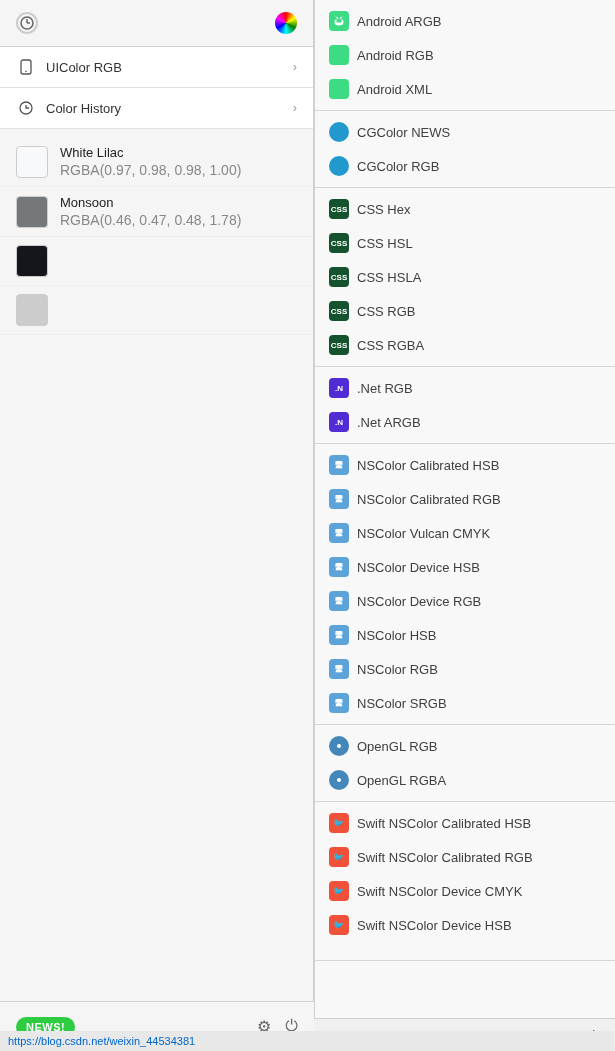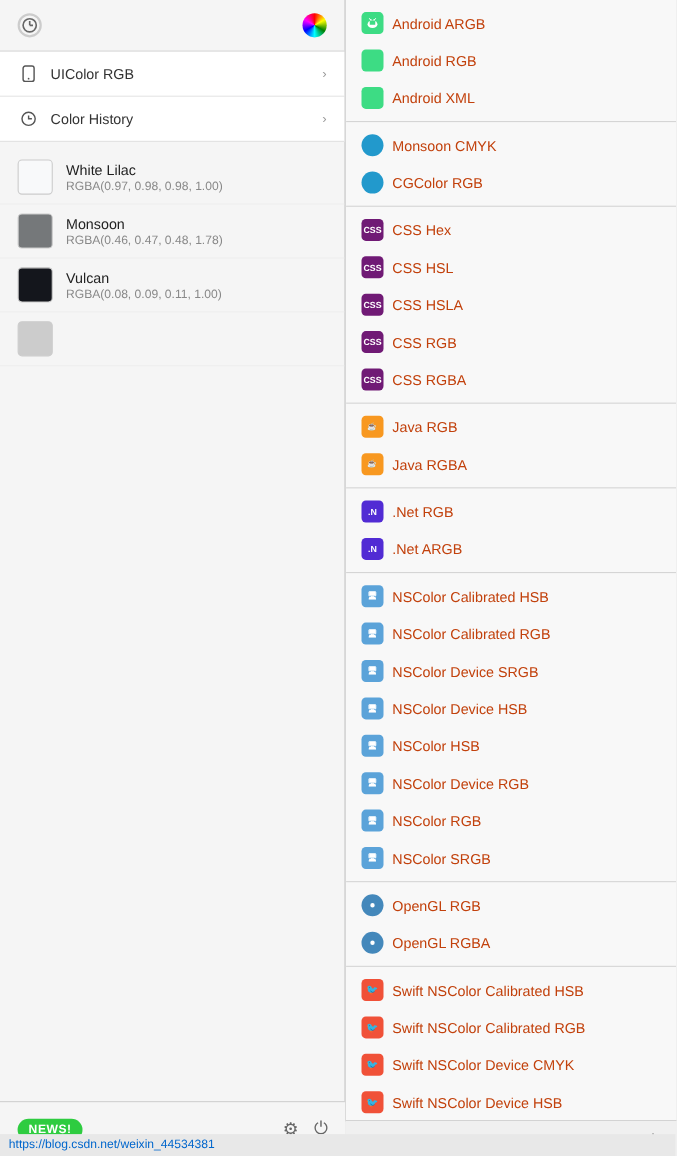--- a/index.html
+++ b/index.html
@@ -105,21 +105,21 @@
       flex-direction: column;
     }
 
     .color-name {
       font-size: 13px;
       font-weight: 500;
       color: #222;
     }
 
     .color-value {
-      font-size: 11px;
+      font-size: 14px;
       color: #888;
       margin-top: 2px;
     }
 
     
     .bottom-bar {
       position: absolute;
       bottom: 0;
       left: 0;
       width: 314px;
@@ -187,30 +187,30 @@
       display: flex;
       align-items: center;
       justify-content: center;
       font-size: 10px;
       font-weight: bold;
       color: white;
       flex-shrink: 0;
     }
 
     .icon-android { background: #3ddc84; }
-    .icon-css { background: #701a75; }
+    .icon-css { background: #14532d; }
     .icon-java { background: #f89820; }
     .icon-dotnet { background: #512bd4; }
     .icon-nscolor { background: #5ba3d9; }
     .icon-opengl { background: #5599cc; }
     .icon-swift-orange { background: #f05138; }
 
     .dropdown-item-label {
       font-size: 13px;
-      color: #c2410c;
+      color: #404040;
     }
 
     
     .bottom-add-bar {
       position: absolute;
       bottom: 0;
       left: 314px;
       width: 301px;
       height: 32px;
       background: #f0f0f0;
@@ -293,24 +293,20 @@
     <div class="color-item">
       <div class="color-swatch" style="background:#75787a;"></div>
       <div class="color-info">
         <span class="color-name">Monsoon</span>
         <span class="color-value">RGBA(0.46, 0.47, 0.48, 1.78)</span>
       </div>
     </div>
 
     <div class="color-item">
       <div class="color-swatch" style="background:#14161c;"></div>
-      <div class="color-info">
-        <span class="color-name">Vulcan</span>
-        <span class="color-value">RGBA(0.08, 0.09, 0.11, 1.00)</span>
-      </div>
     </div>
 
     <div class="color-item">
       <div class="color-swatch" style="background:#cccccc;"></div>
     </div>
 
   </div>
 
   <div class="bottom-bar">
     <span class="news-badge">NEWS!</span>
@@ -343,21 +339,21 @@
     </div>
     <div class="dropdown-item">
       <div class="dropdown-item-icon icon-android"></div>
       <span class="dropdown-item-label">Android XML</span>
     </div>
   </div>
 
   <div class="dropdown-section">
     <div class="dropdown-item">
       <div class="dropdown-item-icon icon-opengl" style="background:#2299cc; border-radius:50%;"></div>
-      <span class="dropdown-item-label">Monsoon CMYK</span>
+      <span class="dropdown-item-label">CGColor NEWS</span>
     </div>
     <div class="dropdown-item">
       <div class="dropdown-item-icon icon-opengl" style="background:#2299cc; border-radius:50%;"></div>
       <span class="dropdown-item-label">CGColor RGB</span>
     </div>
   </div>
 
   <div class="dropdown-section">
     <div class="dropdown-item">
       <div class="dropdown-item-icon icon-css" style="font-size:8px;">CSS</div>
@@ -374,30 +370,20 @@
     <div class="dropdown-item">
       <div class="dropdown-item-icon icon-css" style="font-size:8px;">CSS</div>
       <span class="dropdown-item-label">CSS RGB</span>
     </div>
     <div class="dropdown-item">
       <div class="dropdown-item-icon icon-css" style="font-size:8px;">CSS</div>
       <span class="dropdown-item-label">CSS RGBA</span>
     </div>
   </div>
 
-  <div class="dropdown-section">
-    <div class="dropdown-item">
-      <div class="dropdown-item-icon icon-java" style="font-size:7px;">☕</div>
-      <span class="dropdown-item-label">Java RGB</span>
-    </div>
-    <div class="dropdown-item">
-      <div class="dropdown-item-icon icon-java" style="font-size:7px;">☕</div>
-      <span class="dropdown-item-label">Java RGBA</span>
-    </div>
-  </div>
 
   <div class="dropdown-section">
     <div class="dropdown-item">
       <div class="dropdown-item-icon icon-dotnet" style="font-size:8px;">.N</div>
       <span class="dropdown-item-label">.Net RGB</span>
     </div>
     <div class="dropdown-item">
       <div class="dropdown-item-icon icon-dotnet" style="font-size:8px;">.N</div>
       <span class="dropdown-item-label">.Net ARGB</span>
     </div>
@@ -407,33 +393,33 @@
     <div class="dropdown-item">
       <div class="dropdown-item-icon icon-nscolor" style="font-size:7px;">🖥</div>
       <span class="dropdown-item-label">NSColor Calibrated HSB</span>
     </div>
     <div class="dropdown-item">
       <div class="dropdown-item-icon icon-nscolor" style="font-size:7px;">🖥</div>
       <span class="dropdown-item-label">NSColor Calibrated RGB</span>
     </div>
     <div class="dropdown-item">
       <div class="dropdown-item-icon icon-nscolor" style="font-size:7px;">🖥</div>
-      <span class="dropdown-item-label">NSColor Device SRGB</span>
+      <span class="dropdown-item-label">NSColor Vulcan CMYK</span>
     </div>
     <div class="dropdown-item">
       <div class="dropdown-item-icon icon-nscolor" style="font-size:7px;">🖥</div>
       <span class="dropdown-item-label">NSColor Device HSB</span>
     </div>
     <div class="dropdown-item">
       <div class="dropdown-item-icon icon-nscolor" style="font-size:7px;">🖥</div>
+      <span class="dropdown-item-label">NSColor Device RGB</span>
+    </div>
+    <div class="dropdown-item">
+      <div class="dropdown-item-icon icon-nscolor" style="font-size:7px;">🖥</div>
       <span class="dropdown-item-label">NSColor HSB</span>
-    </div>
-    <div class="dropdown-item">
-      <div class="dropdown-item-icon icon-nscolor" style="font-size:7px;">🖥</div>
-      <span class="dropdown-item-label">NSColor Device RGB</span>
     </div>
     <div class="dropdown-item">
       <div class="dropdown-item-icon icon-nscolor" style="font-size:7px;">🖥</div>
       <span class="dropdown-item-label">NSColor RGB</span>
     </div>
     <div class="dropdown-item">
       <div class="dropdown-item-icon icon-nscolor" style="font-size:7px;">🖥</div>
       <span class="dropdown-item-label">NSColor SRGB</span>
     </div>
   </div>

